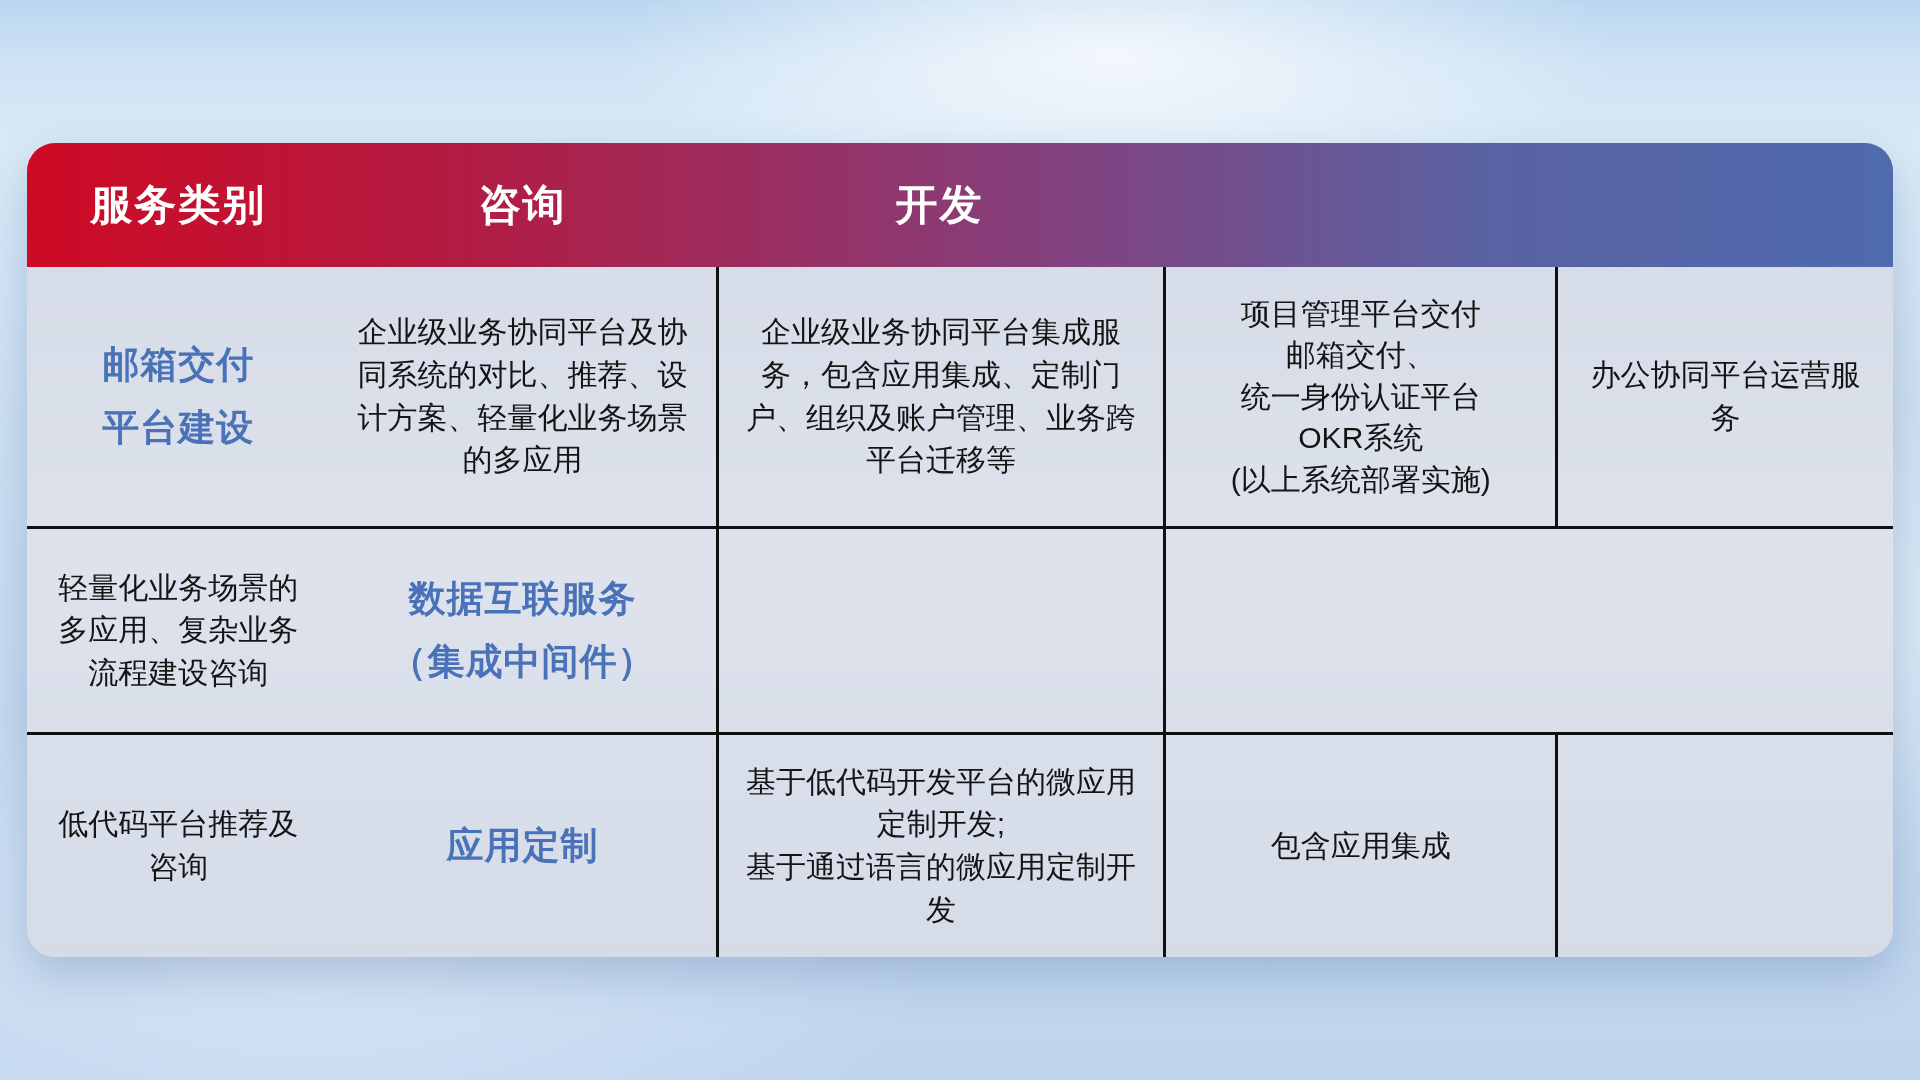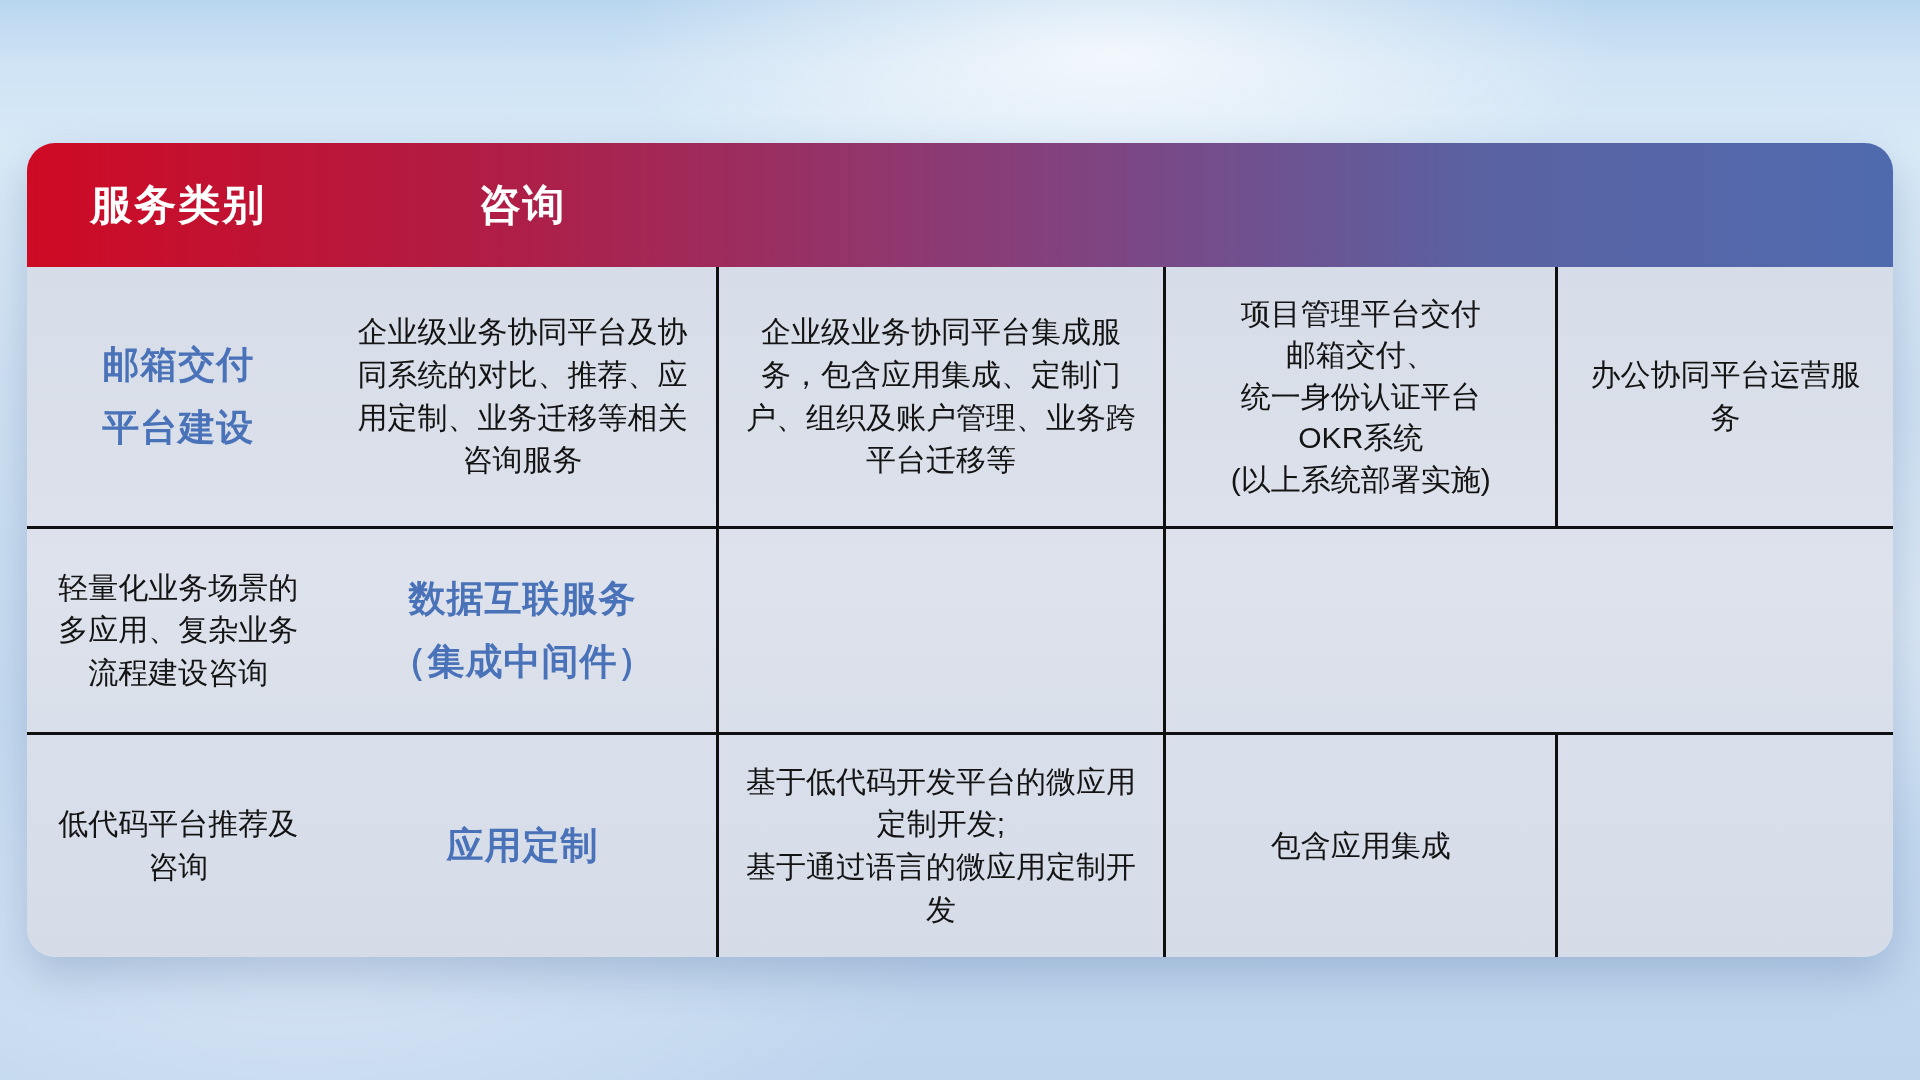--- a/index.html
+++ b/index.html
@@ -94,28 +94,29 @@
 </style>
 </head>
 <body>
 
 <div class="stage">
   <div class="service-table">
 
     <div class="thead">
       <div class="th">服务类别</div>
       <div class="th">咨询</div>
+      <div class="th">开发</div>
     </div>
 
     <div class="tbody">
 
       <div class="tr">
         <div class="td cat">邮箱交付
 平台建设</div>
-        <div class="td">企业级业务协同平台及协同系统的对比、推荐、应用定制、业务迁移等相关咨询服务</div>
+        <div class="td">企业级业务协同平台及协同系统的对比、推荐、设计方案、轻量化业务场景的多应用</div>
         <div class="td bl">企业级业务协同平台集成服务，包含应用集成、定制门户、组织及账户管理、业务跨平台迁移等</div>
         <div class="td bl tight">项目管理平台交付
 邮箱交付、
 统一身份认证平台
 OKR系统
 (以上系统部署实施)</div>
         <div class="td bl">办公协同平台运营服务</div>
       </div>
 
       <div class="tr">

